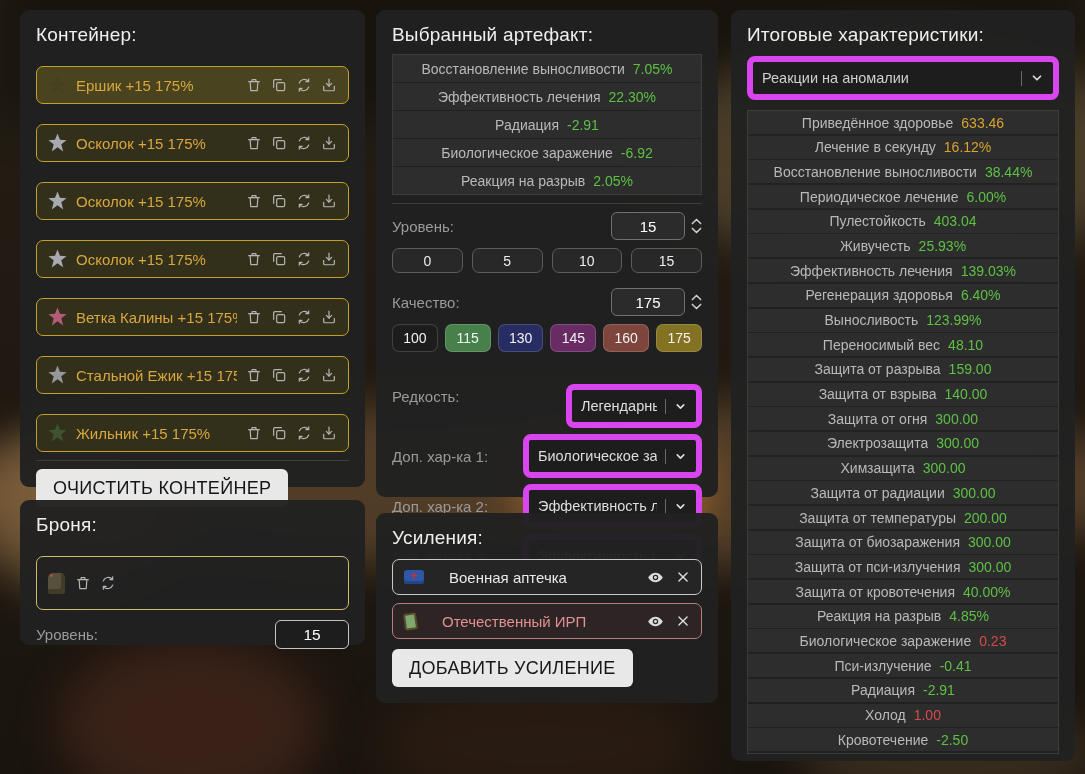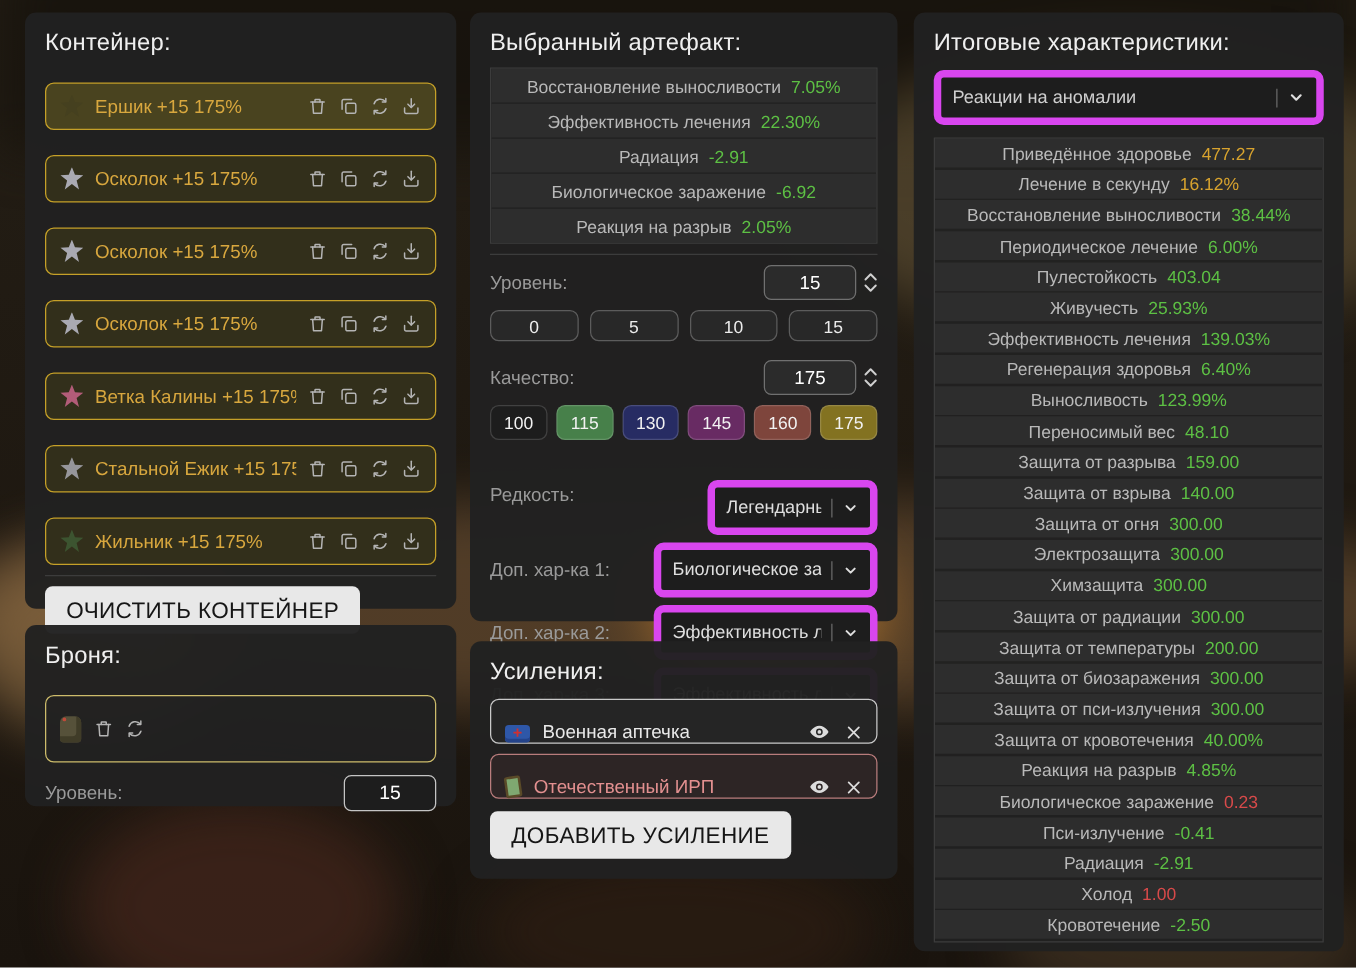--- a/index.html
+++ b/index.html
@@ -105,21 +105,21 @@
             border-radius:8px; height:29px; padding:16px 9px; box-sizing:border-box; color:#dedede;
             font-size:14.5px; cursor:pointer; }
   .select .sval-txt { white-space:nowrap; overflow:hidden; }
   .select .vdiv { width:1px; height:15px; background:#6a6a6a; flex:none; }
   .select.w-rarity { width:136px;margin-top:19px; }
   .select.w-extra  { width:179px; }
   .select.w-full   { width:100%; height:34px; margin-bottom:10px; }
   .select.w-full .sval-txt { flex:1; color:#cfcfcf; }
 
   
-  .boost { display:flex; align-items:flex-end; gap:10px; height:36px; padding:0 11px; border-radius:7px;
+  .boost { display:flex; align-items:center; gap:25px; height:36px; padding:0 11px; border-radius:7px;
            border:1px solid #c9c9c9; background:#252525; margin-bottom:8px; box-sizing:border-box; }
   .boost-label { flex:1; font-size:15px; color:#e9e9e9; white-space:nowrap; overflow:hidden; }
   .boost.boost-expired { border-color:#b97c7c; background:#2d2525; }
   .boost.boost-expired .boost-label { color:#e39090; }
   .boost-icons { display:flex; gap:12px; align-items:center; color:#dcdcdc; }
   .bicon { width:20px; height:14px; border-radius:3px; flex:none; position:relative; }
   .bicon.icon-medkit { background:#2e57a8; box-shadow:inset 0 -3px 0 #24438a; }
   .bicon.icon-medkit::after { content:"+"; position:absolute; left:0; right:0; top:-2px; text-align:center;
                               color:#d03030; font-size:13px; font-weight:bold; }
   .bicon.icon-ration { width:13px; height:17px; background:#7fa871; border:2px solid #5a4a28;
@@ -637,21 +637,21 @@
         <svg width="14" height="14" viewBox="0 0 24 24" fill="none" stroke="currentColor" stroke-width="3" stroke-linecap="round" stroke-linejoin="round">
           <polyline points="6 9 12 15 18 9"></polyline>
         </svg>
       </span>
   </div>
 
   <div class="stat-list totals-list">
 
       <div class="srow">
         <span class="slabel">Приведённое здоровье</span>
-        <span class="sval val-gold">477.27</span>
+        <span class="sval val-gold">633.46</span>
       </div>
 
       <div class="srow">
         <span class="slabel">Лечение в секунду</span>
         <span class="sval val-gold">16.12%</span>
       </div>
 
       <div class="srow">
         <span class="slabel">Восстановление выносливости</span>
         <span class="sval val-green">38.44%</span>

